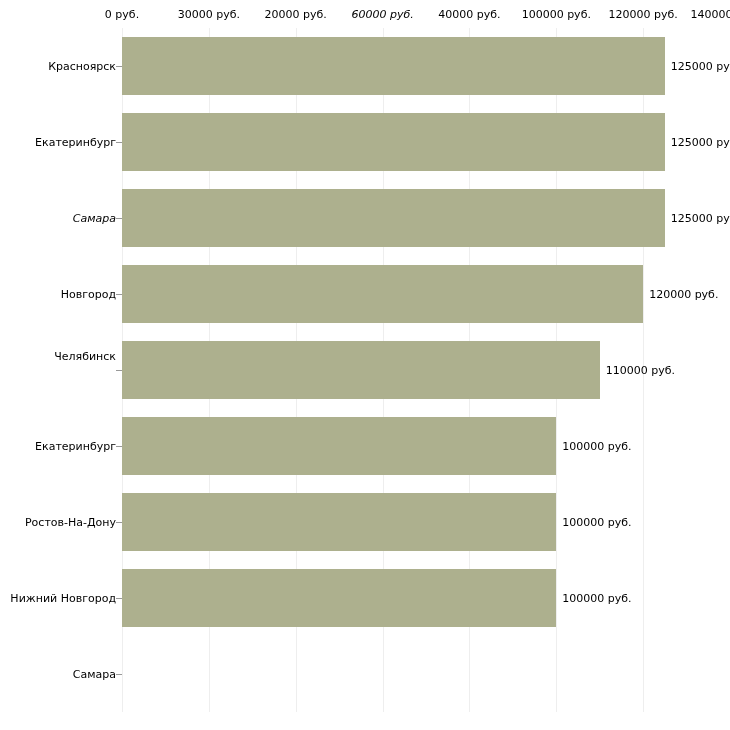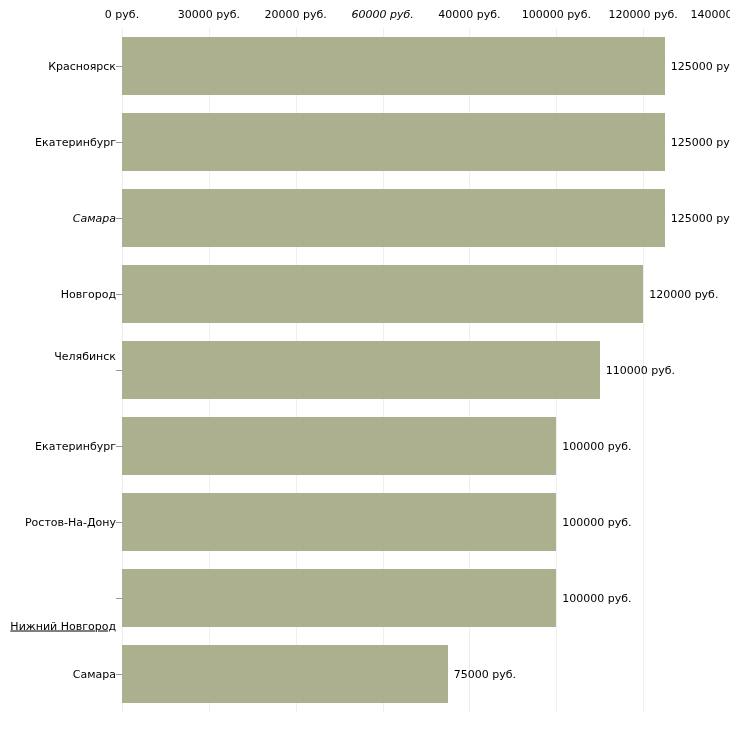--- a/index.html
+++ b/index.html
@@ -132,36 +132,32 @@
         <div class="bar-value" style="left: 434.286px;">100000 руб.</div>
       </div>
       <div class="row" style="top: 465px; height: 58px;">
         <div class="bar" style="width: 434.286px; background: rgb(173, 176, 142);"></div>
         <div class="bar-value" style="left: 434.286px;">100000 руб.</div>
       </div>
       <div class="row" style="top: 541px; height: 58px;">
         <div class="bar" style="width: 434.286px; background: rgb(173, 176, 142);"></div>
         <div class="bar-value" style="left: 434.286px;">100000 руб.</div>
       </div>
-      <div class="row" style="top: 617px; height: 58px;">
-        <div class="bar" style="width: 325.714px; background: rgb(173, 176, 142);"></div>
-        <div class="bar-value" style="left: 325.714px;">75000 руб.</div>
-      </div>
     </div>
 <div class="cat-label" style="top: 66px;">Красноярск</div>
     <div class="cat-tick" style="top: 66px;"></div>
     <div class="cat-label" style="top: 142px;">Екатеринбург</div>
     <div class="cat-tick" style="top: 142px;"></div>
     <div class="cat-label" style="top: 218px; font-style: italic;">Самара</div>
     <div class="cat-tick" style="top: 218px;"></div>
     <div class="cat-label" style="top: 294px;">Новгород</div>
     <div class="cat-tick" style="top: 294px;"></div>
     <div class="cat-label" style="top: 356px;">Челябинск</div>
     <div class="cat-tick" style="top: 370px;"></div>
     <div class="cat-label" style="top: 446px;">Екатеринбург</div>
     <div class="cat-tick" style="top: 446px;"></div>
     <div class="cat-label" style="top: 522px;">Ростов-На-Дону</div>
     <div class="cat-tick" style="top: 522px;"></div>
-    <div class="cat-label" style="top: 626px; text-decoration: underline;">Нижний Новгород</div>
+    <div class="cat-label" style="top: 598px;">Нижний Новгород</div>
     <div class="cat-tick" style="top: 598px;"></div>
     <div class="cat-label" style="top: 674px;">Самара</div>
     <div class="cat-tick" style="top: 674px;"></div>
   </div>
 
 </body></html>

